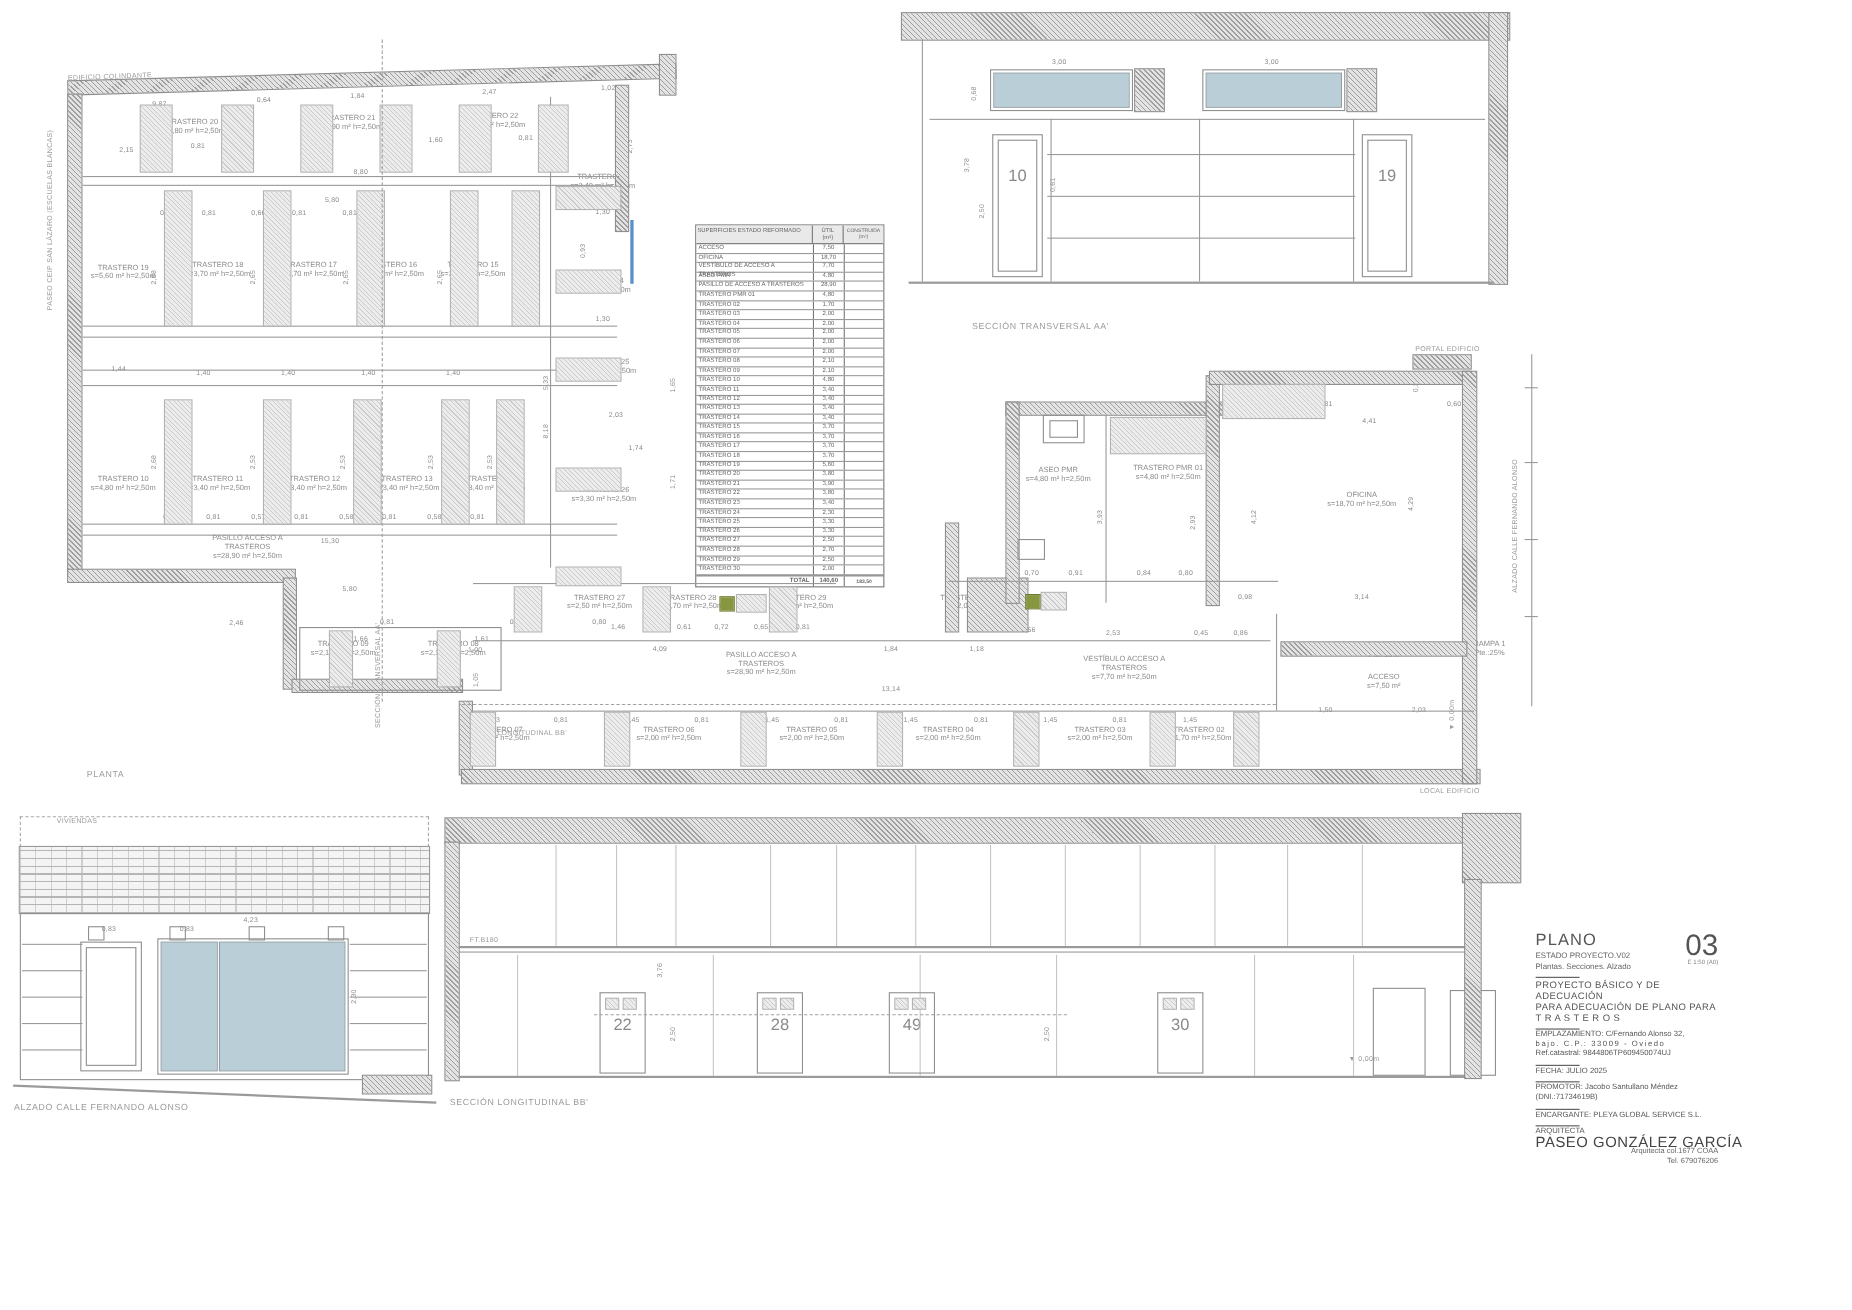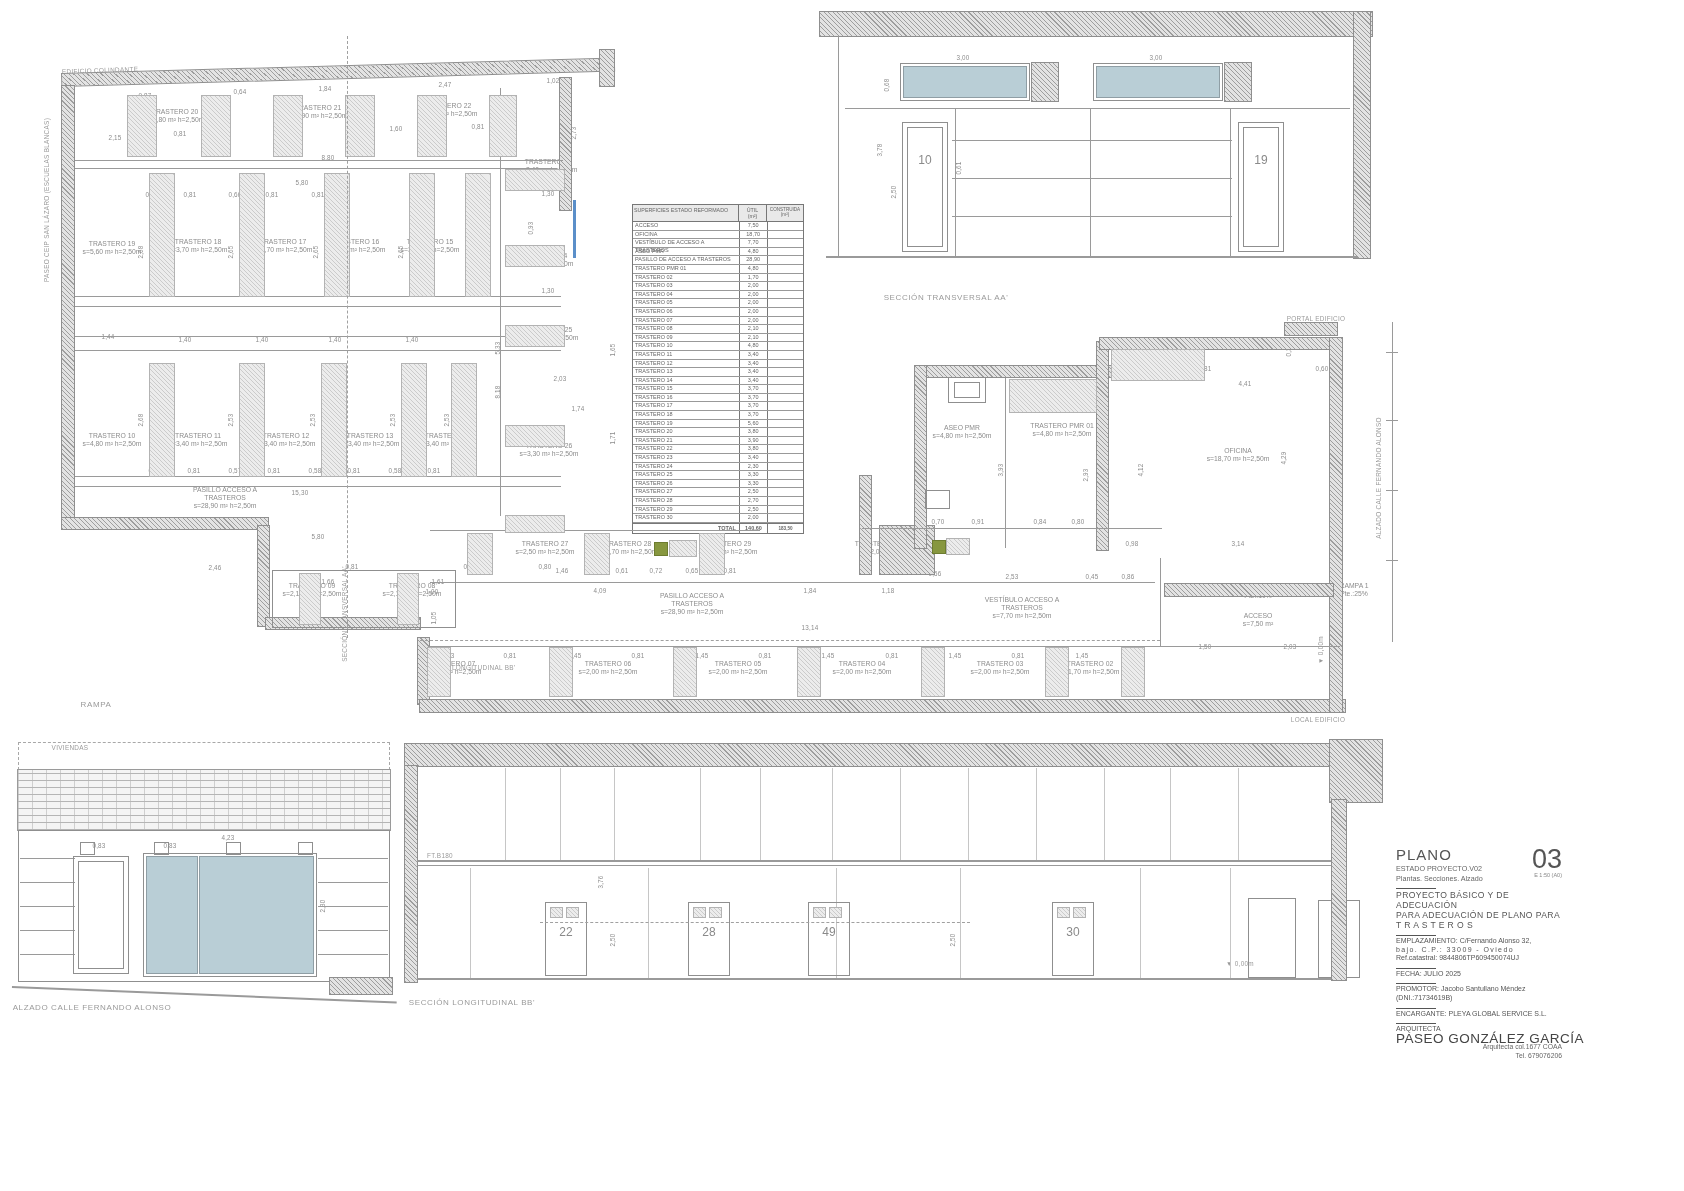--- a/index.html
+++ b/index.html
@@ -16,21 +16,21 @@
   .dashv{border-left:1px dashed #a0a0a0;}
   .frame{border:1px solid #8f8f8f;box-sizing:border-box;}
   .dashframe{border:1px dashed #a8a8a8;box-sizing:border-box;}
   .green{background:#87973f;outline:.6px solid #6d7c30;}
   .blue{background:#5b8fc9;}
   .ann{position:absolute;color:#8c8c8c;text-align:center;white-space:pre-line;pointer-events:none;}
   .dim{font-size:6.3px;letter-spacing:.2px;}
   .room{font-size:6.8px;line-height:8px;}
   .cap{font-size:8px;color:#9a9a9a;letter-spacing:.6px;}
   .tag{font-size:6.4px;color:#9a9a9a;letter-spacing:.3px;white-space:nowrap;}
-  .door{font-size:12px;color:#8a8a8a;}
+  .door{font-size:15px;color:#8a8a8a;}
   
   #area-table{position:absolute;left:632px;top:204px;width:170px;border:1px solid #777;background:#fff;font-size:5.5px;color:#666;}
   #area-table .hd{display:flex;border-bottom:1px solid #777;background:#e9e9e9;font-size:5.3px;}
   #area-table .hd div{padding:2px 1px;box-sizing:border-box;}
   #area-table .c1{width:106px;border-right:1px solid #777;}
   #area-table .c2{width:28px;border-right:1px solid #777;text-align:center;}
   #area-table .c3{width:36px;text-align:center;font-size:4.6px;}
   #area-table .row{display:flex;border-bottom:.6px solid #999;height:7.6px;line-height:7.4px;}
   #area-table .row .c1{padding-left:2px;}
   #area-table .row .c3{font-size:5.5px;}
@@ -279,21 +279,21 @@
     <div class="tb-sec">
       <div>ARQUITECTA</div>
       <div id="tb-name">PASEO GONZÁLEZ GARCÍA</div>
       <div class="tb-right">Arquitecta col.1677 COAA</div>
       <div class="tb-right">Tel. 679076206</div>
     </div>
   </div>
 
 <span class="ann tag" style="left: 100px; top: 70px; transform: translate(-50%, -50%) rotate(-2deg);">EDIFICIO COLINDANTE</span>
     <span class="ann tag" style="left: 46px; top: 200px; transform: translate(-50%, -50%) rotate(-90deg);">PASEO CEIP SAN LÁZARO (ESCUELAS BLANCAS)</span>
-    <span class="ann cap" style="left: 96px; top: 704px; transform: translate(-50%, -50%) rotate(0deg);">RAMPA</span>
+    <span class="ann cap" style="left: 96px; top: 704px; transform: translate(-50%, -50%) rotate(0deg);">PLANTA</span>
     <span class="ann cap" style="left: 946px; top: 297px; transform: translate(-50%, -50%) rotate(0deg);">SECCIÓN TRANSVERSAL AA'</span>
     <span class="ann cap" style="left: 472px; top: 1002px; transform: translate(-50%, -50%) rotate(0deg);">SECCIÓN LONGITUDINAL BB'</span>
     <span class="ann cap" style="left: 92px; top: 1007px; transform: translate(-50%, -50%) rotate(0deg);">ALZADO CALLE FERNANDO ALONSO</span>
     <span class="ann tag" style="left: 70px; top: 747px; transform: translate(-50%, -50%) rotate(0deg);">VIVIENDAS</span>
     <span class="ann tag" style="left: 64px; top: 789px; transform: translate(-50%, -50%) rotate(0deg);">FACHADA ANTERIOR</span>
     <span class="ann tag" style="left: 1316px; top: 318px; transform: translate(-50%, -50%) rotate(0deg);">PORTAL EDIFICIO</span>
     <span class="ann tag" style="left: 1318px; top: 719px; transform: translate(-50%, -50%) rotate(0deg);">LOCAL EDIFICIO</span>
     <span class="ann tag" style="left: 1378px; top: 478px; transform: translate(-50%, -50%) rotate(-90deg);">ALZADO CALLE FERNANDO ALONSO</span>
     <span class="ann tag" style="left: 344px; top: 614px; transform: translate(-50%, -50%) rotate(-90deg);">SECCIÓN TRANSVERSAL AA'</span>
     <span class="ann tag" style="left: 467px; top: 667px; transform: translate(-50%, -50%) rotate(0deg);">SECCIÓN LONGITUDINAL BB'</span>

